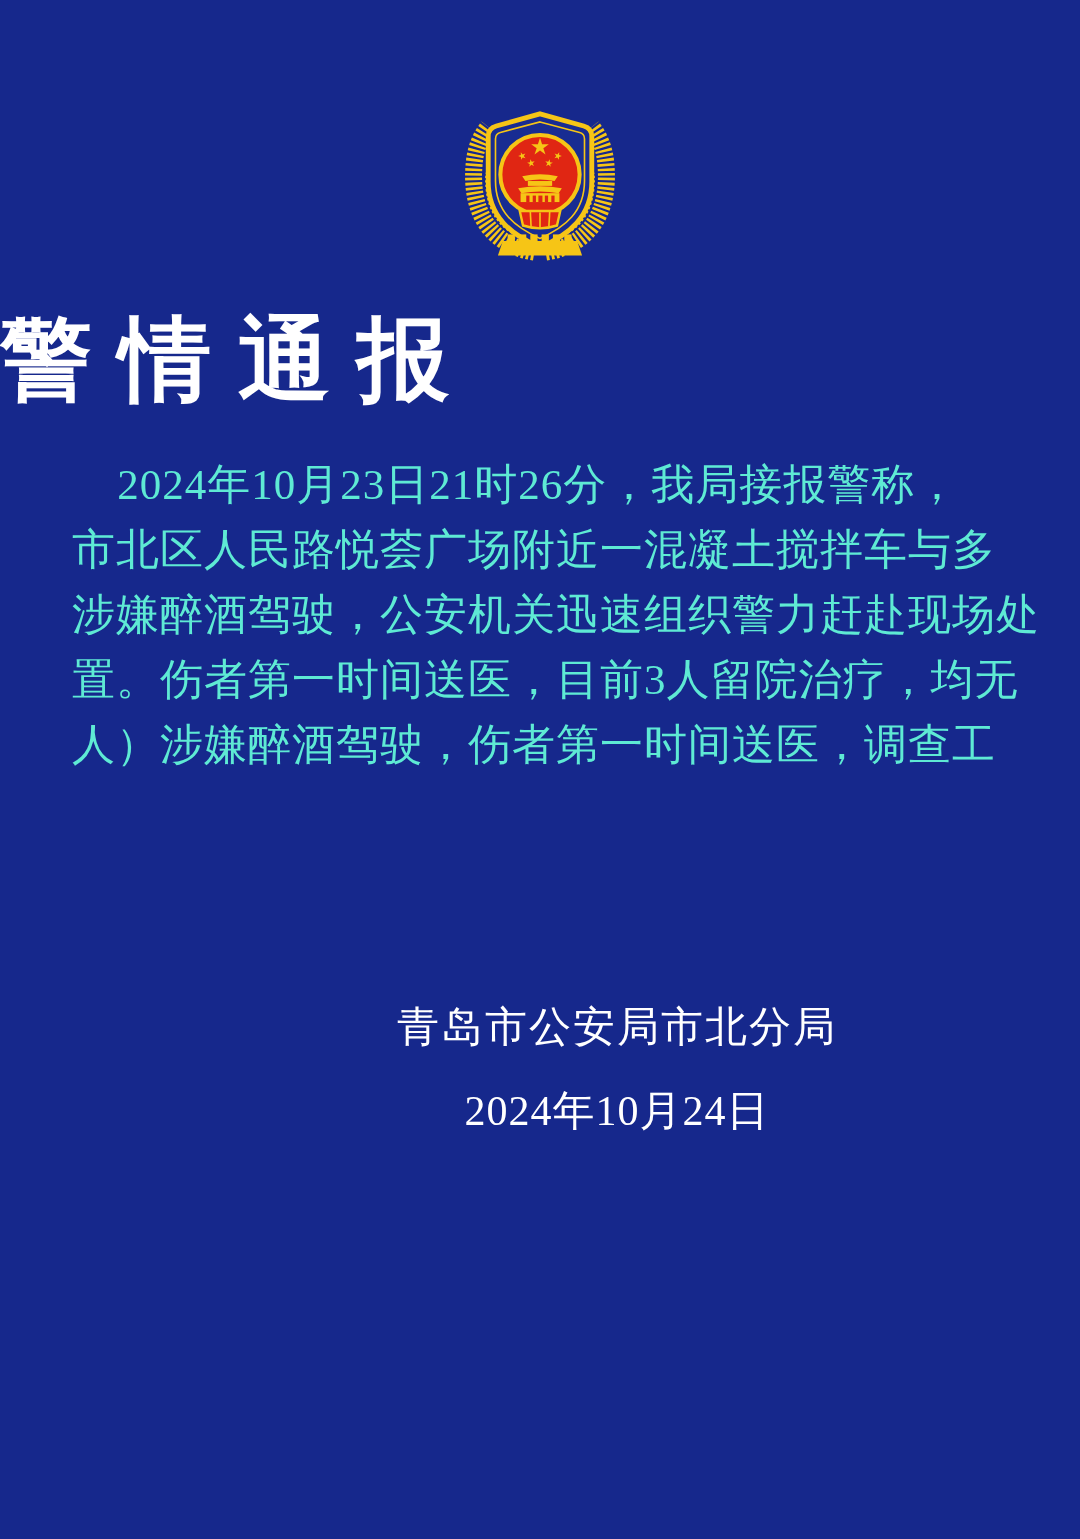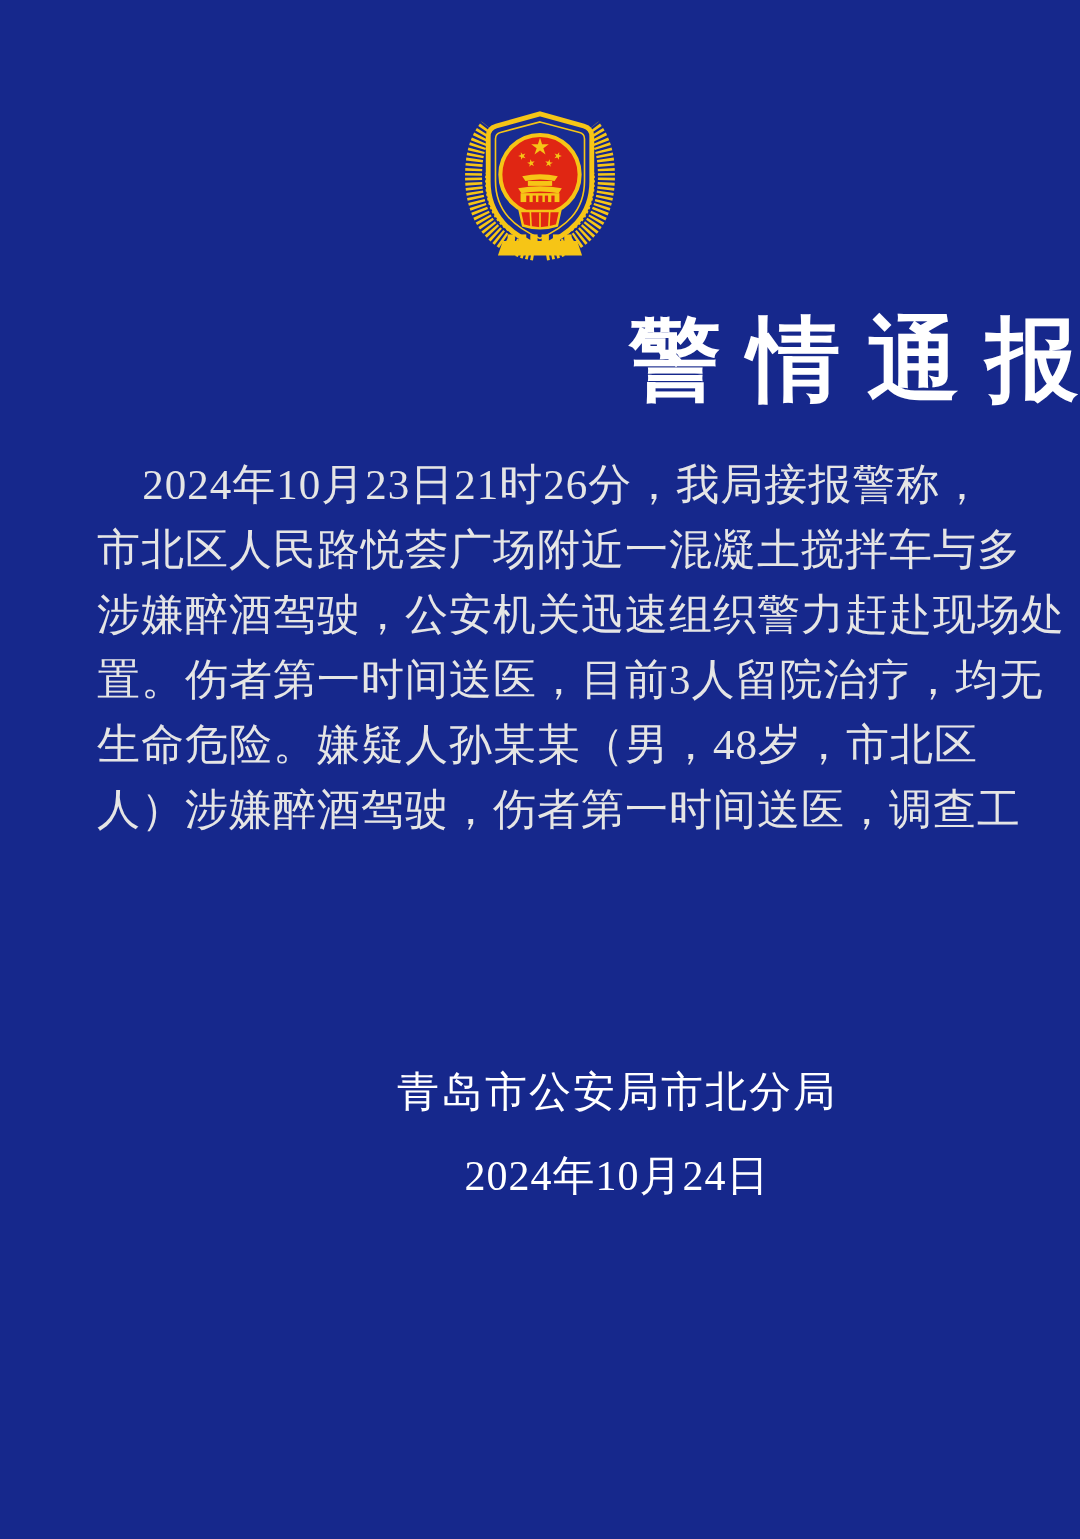--- a/index.html
+++ b/index.html
@@ -24,31 +24,31 @@
     height: 170px;
     margin: 94px auto 0 auto;
   }
   .emblem svg {
     display: block;
     width: 100%;
     height: 100%;
   }
   .title {
     margin: 50px 0 12px 0;
-    text-align: right;
+    text-align: left;
     color: #FFFFFF;
     font-size: 92px;
     font-weight: bold;
     line-height: 1;
     letter-spacing: 2px;
     font-family: "Liberation Serif", "DejaVu Serif", serif;
   }
   .body-text {
-    margin: 46px 140px 0 97px;
-    color: #e5e5e5;
+    margin: 46px 140px 0 72px;
+    color: #5eead4;
     font-size: 43px;
     font-weight: normal;
   }
   .body-line {
     line-height: 65px;
     height: 65px;
     white-space: nowrap;
     letter-spacing: 1px;
   }
   .body-line.first {
@@ -133,21 +133,20 @@
     </svg>
   </div>
 
   <h1 class="title">警 情 通 报</h1>
 
   <div class="body-text">
       <div class="body-line first">2024年10月23日21时26分，我局接报警称，</div>
       <div class="body-line">市北区人民路悦荟广场附近一混凝土搅拌车与多</div>
       <div class="body-line">涉嫌醉酒驾驶，公安机关迅速组织警力赶赴现场处</div>
       <div class="body-line">置。伤者第一时间送医，目前3人留院治疗，均无</div>
-      <div class="body-line">生命危险。嫌疑人孙某某（男，48岁，市北区</div>
       <div class="body-line">人）涉嫌醉酒驾驶，伤者第一时间送医，调查工</div>
     </div>
 
   <div class="signature">青岛市公安局市北分局</div>
 
   <div class="issue-date">2024年10月24日</div>
 
 </div>
 
 </body></html>

